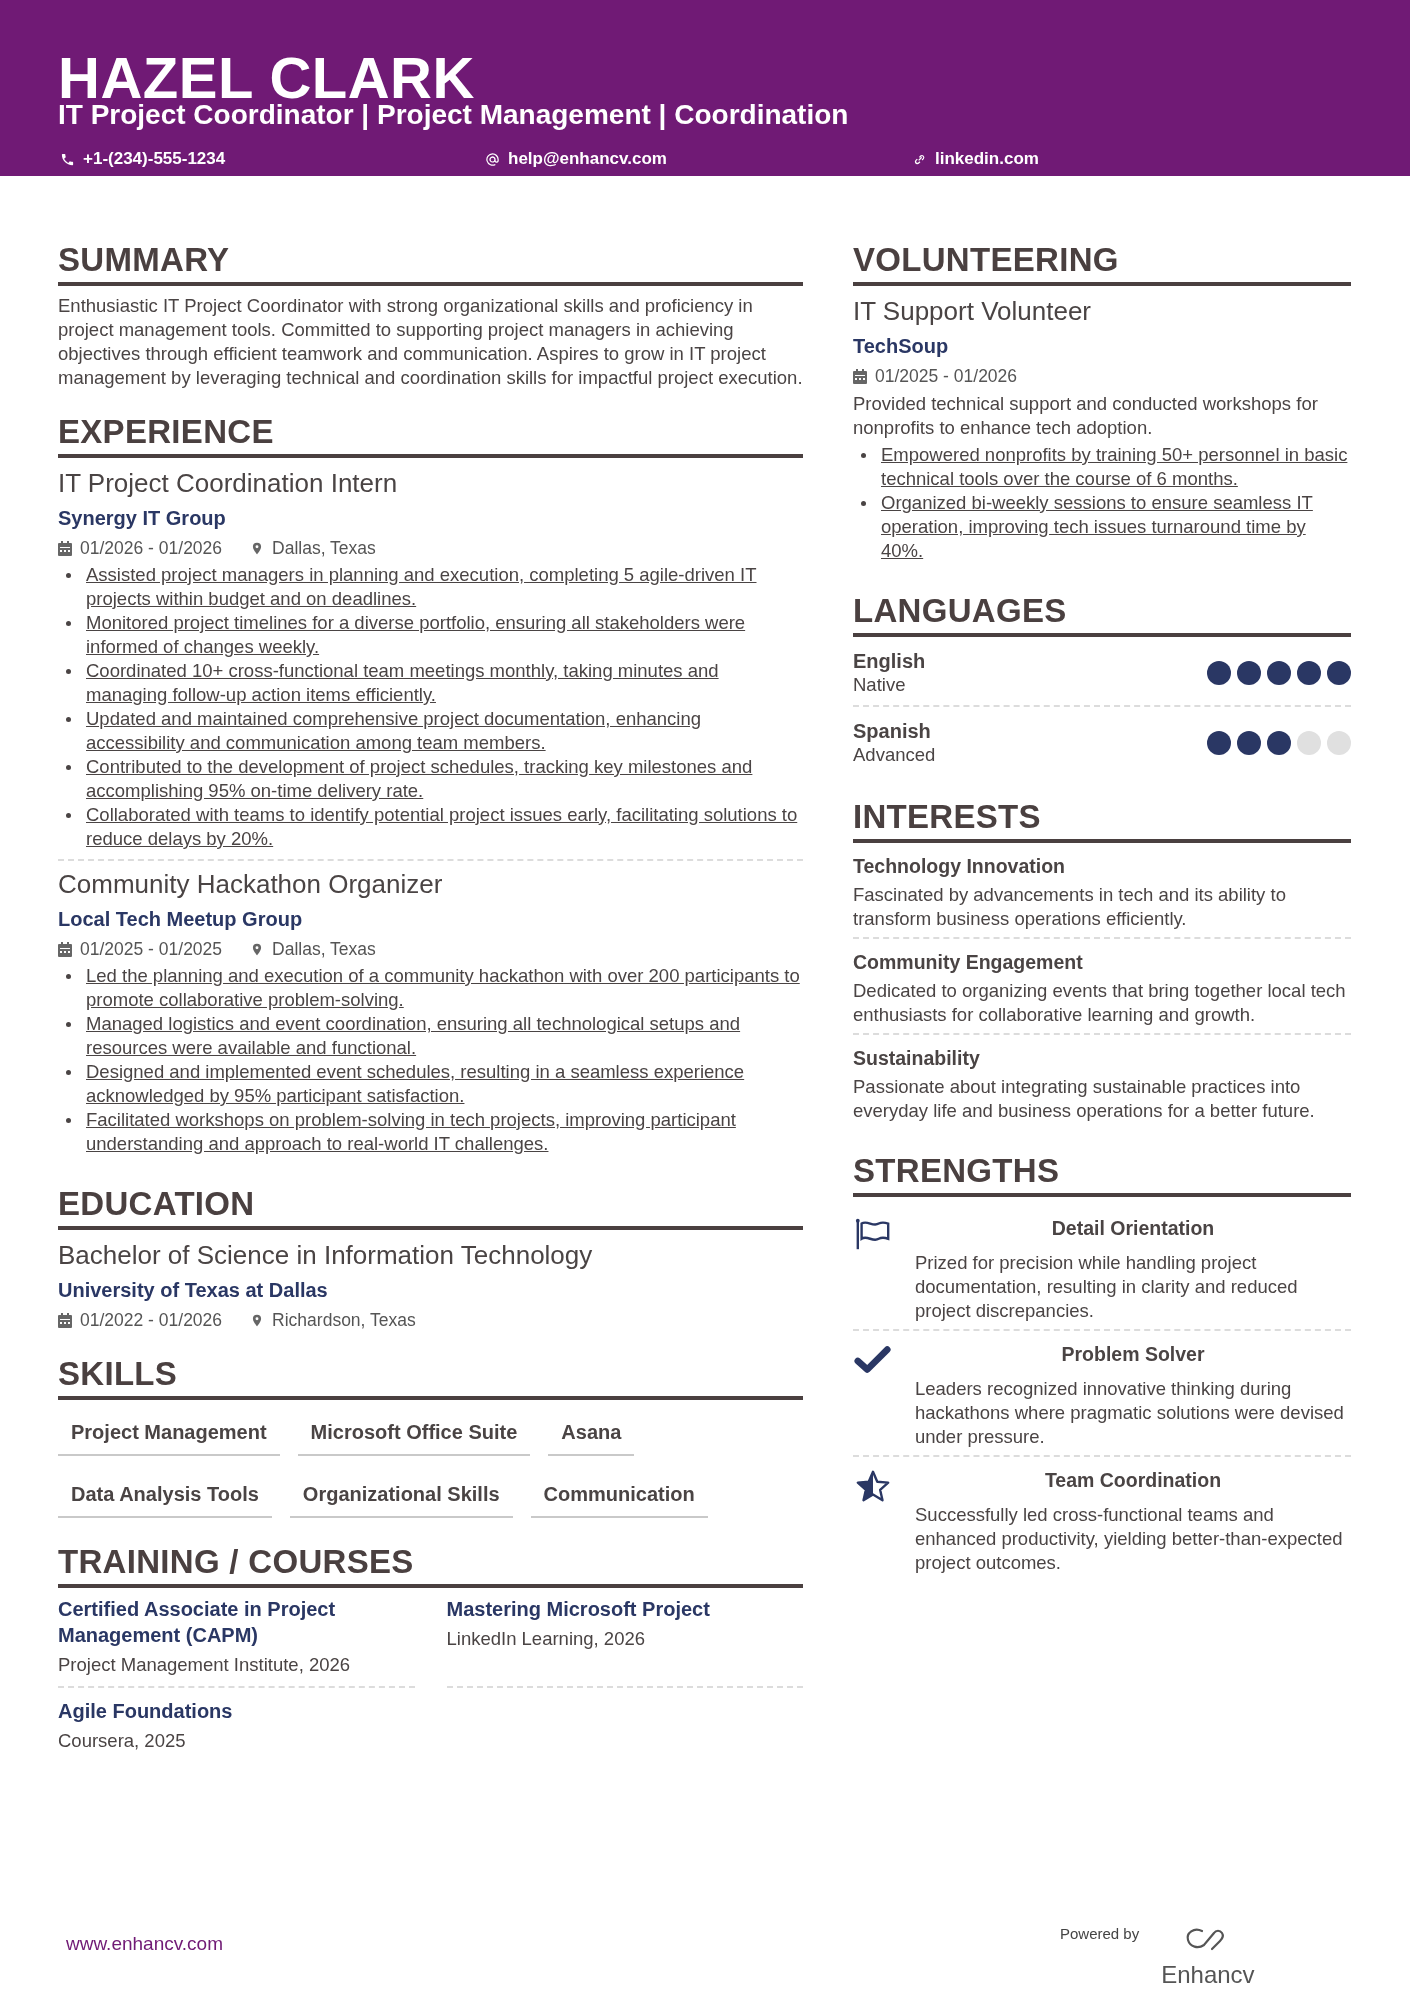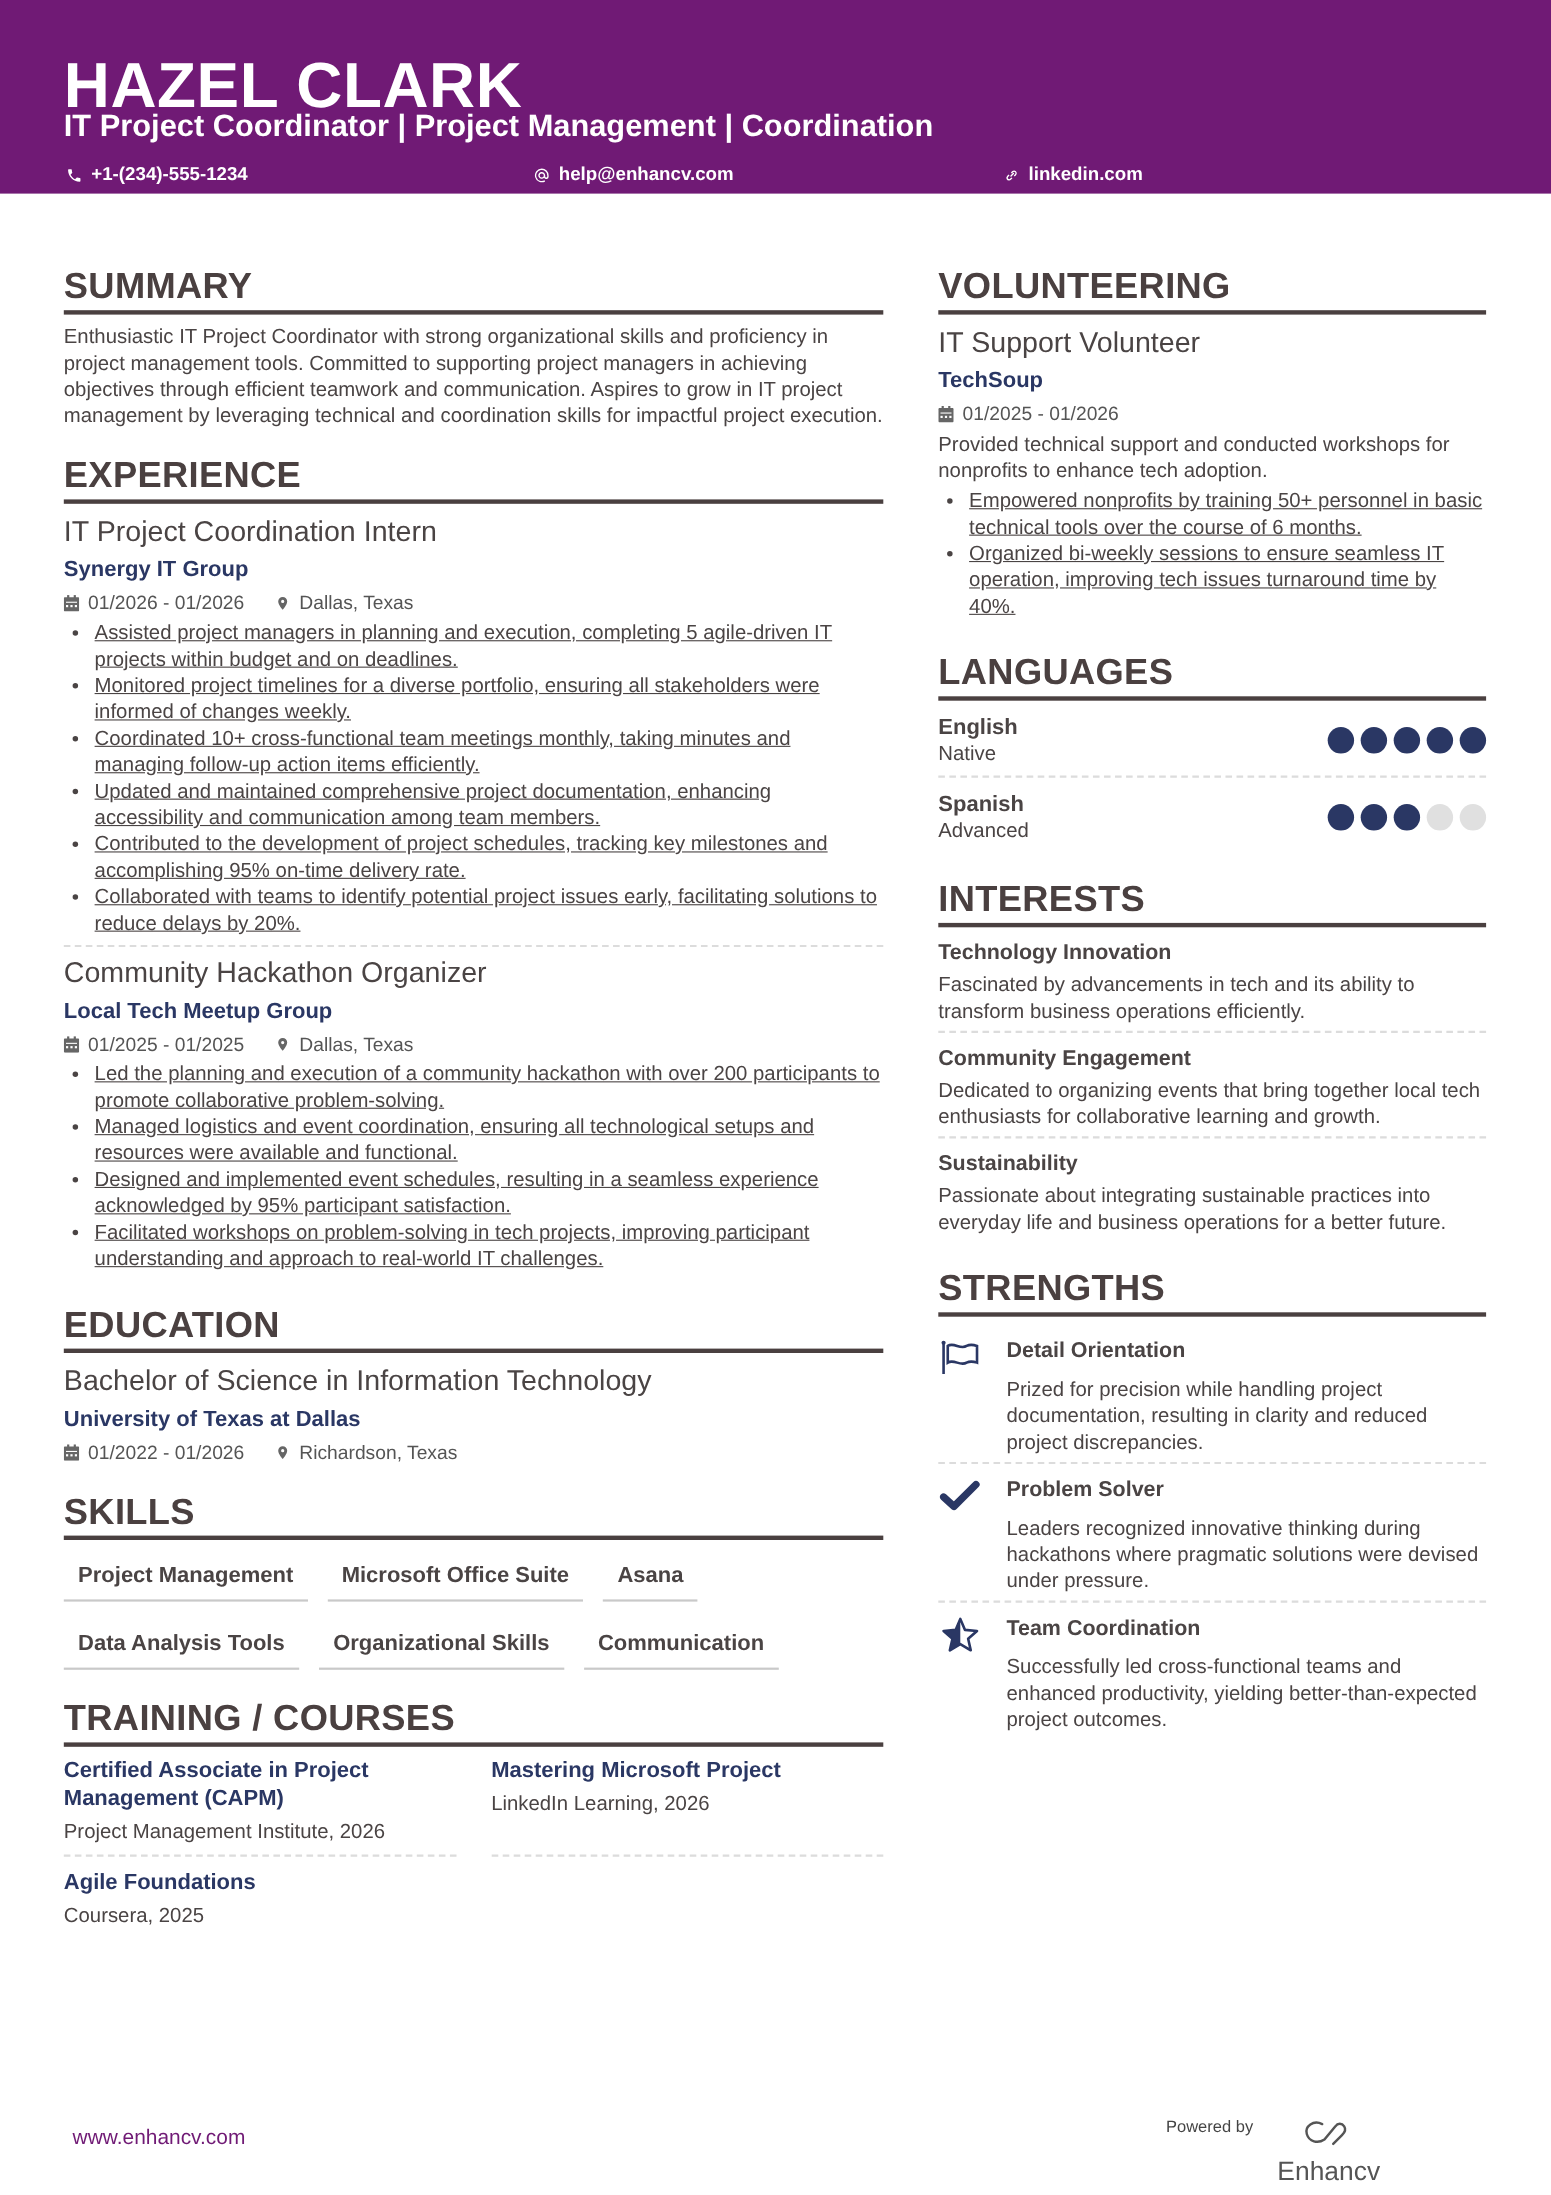--- a/index.html
+++ b/index.html
@@ -54,21 +54,21 @@
 
   .interest { padding-bottom: 6px; }
   .interest.dashed { border-bottom: 2px dashed #dcdcdc; margin-bottom: 8px; }
   .int-title { font-size: 19.5px; font-weight: bold; color: #4a4444; line-height: 30px; }
   .int-desc { font-size: 18.5px; line-height: 24px; color: #4a4444; margin-top: 2px; }
 
   .strength { display: flex; gap: 22px; padding: 10px 0 6px; }
   .strength.dashed { border-bottom: 2px dashed #dcdcdc; }
   .s-icon { width: 40px; flex: 0 0 40px; display: flex; justify-content: center; padding-top: 2px; }
   .s-icon svg { width: 38px; height: 34px; }
-  .s-title { font-size: 19.5px; font-weight: bold; color: #4a4444; line-height: 26px; }
+  .s-title { font-size: 19.5px; font-weight: bold; color: #4a4444; line-height: 26px; text-align: center; }
   .s-desc { font-size: 18.5px; line-height: 24px; color: #4a4444; margin-top: 10px; }
 
   .footer-left { position: absolute; left: 66px; top: 1933px; font-size: 19px; color: #701a75; text-align: center; }
   .footer-right { position: absolute; left: 1060px; top: 1925px; display: flex; align-items: flex-start; gap: 22px; font-size: 15px; color: #444; }
   .brand { display: flex; align-items: center; gap: 8px; font-size: 24px; color: #555; flex-direction: column; }
   .brand svg { width: 48px; height: 28px; }
 </style>
 </head>
 <body>
 

